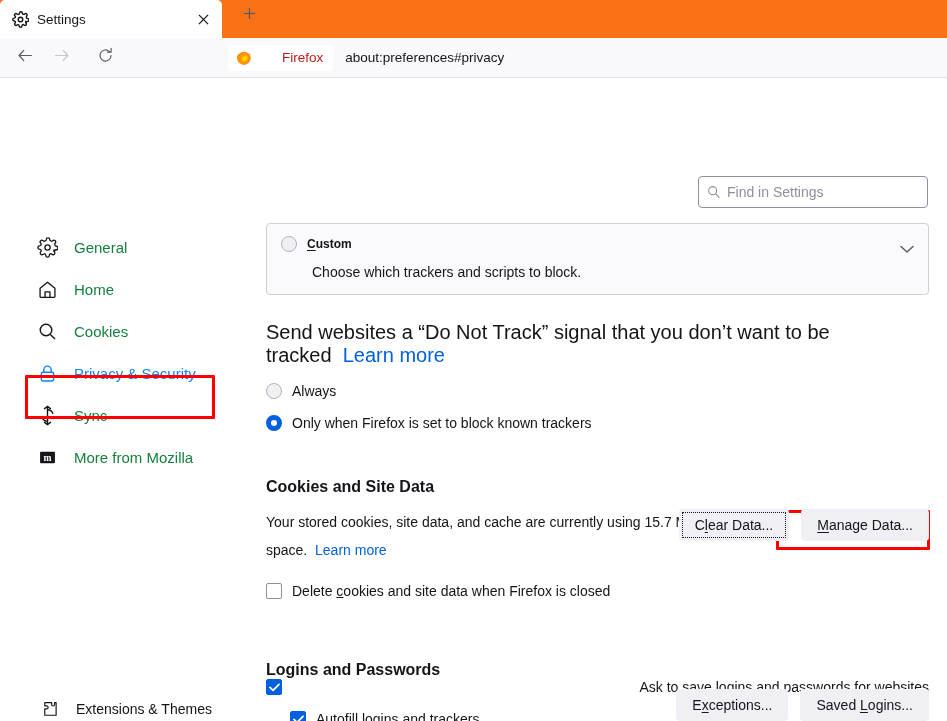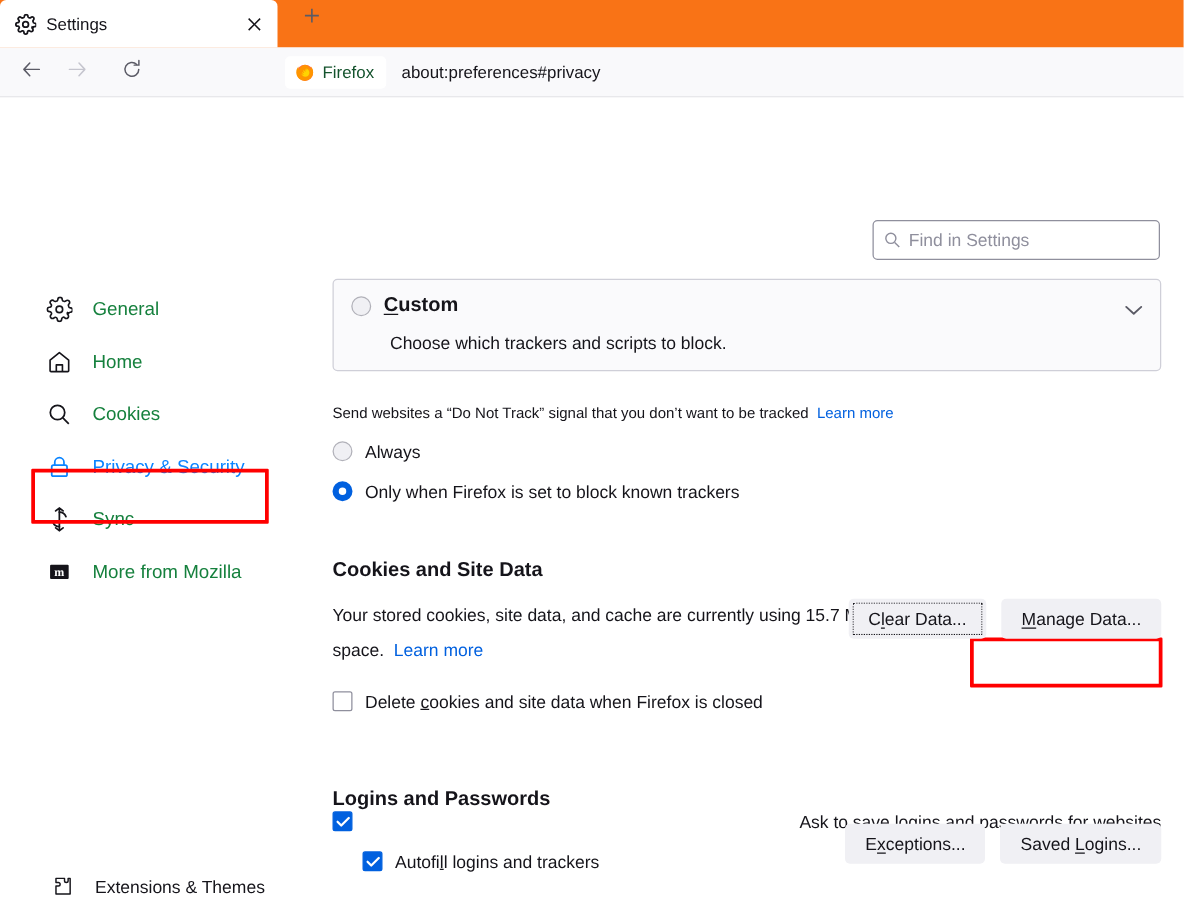--- a/index.html
+++ b/index.html
@@ -67,21 +67,21 @@
     display: flex; align-items: center;
     gap: 0;
   }
   .identity-chip {
     display: flex; align-items: center; gap: 6px;
     background: #ffffff;
     border-radius: 4px;
     padding: 3px 10px 3px 8px;
     height: 26px;
   }
-  .identity-label { font-size: 13.5px; color: #14532d; }
+  .identity-label { font-size: 13.5px; color: #b91c1c; margin-left: 24px; }
   .ff-logo { width: 16px; height: 16px; display:block; }
   .url-text {
     font-size: 13.5px;
     color: #15141a;
     margin-left: 12px;
     white-space: nowrap;
   }
 
   
   .page {
@@ -178,21 +178,21 @@
     border: 1px solid #cfcfd8;
     border-radius: 4px;
     background: #fafafc;
     padding: 12px 14px 14px 14px;
     position: relative;
   }
   .custom-head {
     display: flex; align-items: center; gap: 10px;
   }
   .custom-title {
-    font-size: 16px; font-weight: bold; color: #15141a;
+    font-size: 12px; font-weight: bold; color: #15141a;
   }
   .custom-title u { text-decoration-thickness: 1px; text-underline-offset: 2px;}
   .custom-desc {
     font-size: 14px; color: #15141a;
     margin: 12px 0 0 31px;
   }
   .chevron {
     position: absolute; right: 14px; top: 16px;
   }
 
@@ -216,21 +216,21 @@
     display: flex; align-items: center; justify-content: center;
   }
   .checkbox.checked {
     background: #0060df;
     border-color: #0060df;
   }
   .checkbox.checked svg { display: block; }
   .checkbox svg { display: none; }
 
   .dnt-text {
-    font-size: 12px; color: #15141a;
+    font-size: 20px; color: #15141a;
     margin-top: 26px;
   }
   .link { color: #0060df; text-decoration: none; }
   .opt-row {
     display: flex; align-items: center; gap: 10px;
     margin-top: 16px;
   }
   .opt-row .lbl { font-size: 14px; color: #15141a; }
 
   .section-title {

